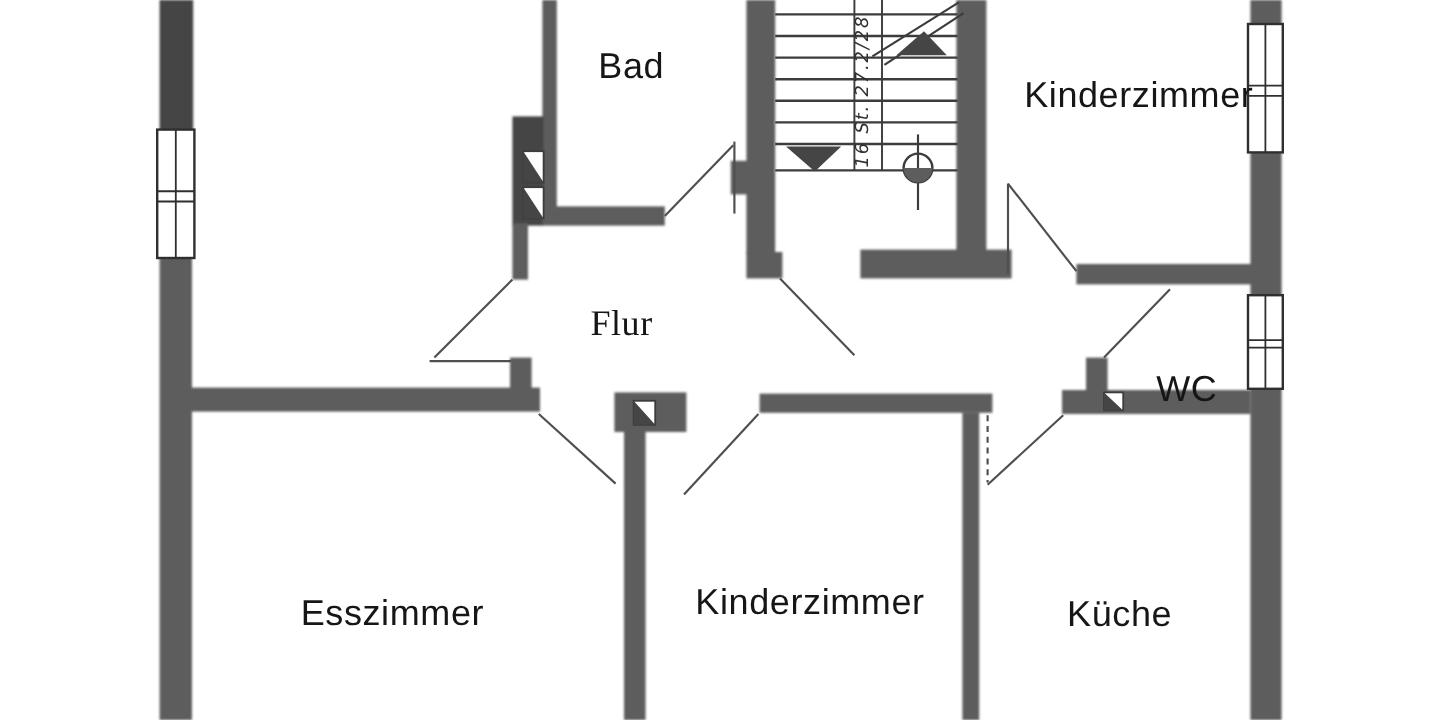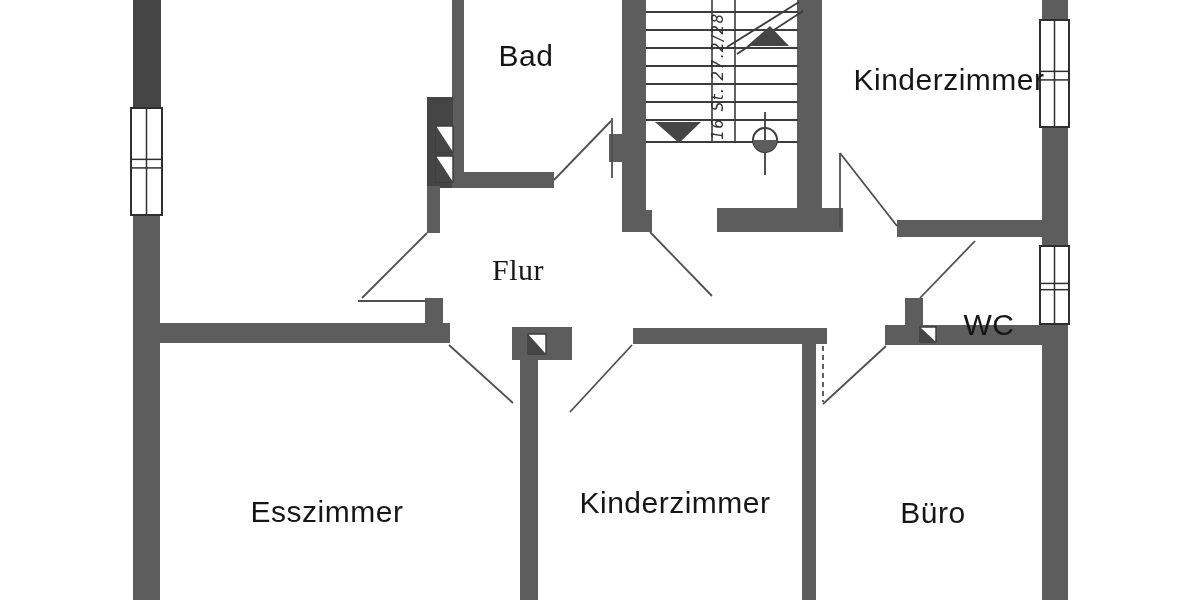--- a/index.html
+++ b/index.html
@@ -115,16 +115,16 @@
     </svg>
 
   <div class="room-label" style="left:296px;top:110px;">
   </div>
   <div class="room-label" style="left:526px;top:56px;">Bad</div>
   <div class="room-label" style="left:949px;top:80px;">Kinderzimmer</div>
   <div class="room-label" style="left:518px;top:270px;font-family:Liberation Serif, serif;">Flur</div>
   <div class="room-label" style="left:989px;top:282px;margin-top:43px;">WC</div>
   <div class="room-label" style="left:327px;top:512px;">Esszimmer</div>
   <div class="room-label" style="left:675px;top:503px;">Kinderzimmer</div>
-  <div class="room-label" style="left:933px;top:513px;">Büro</div>
+  <div class="room-label" style="left:933px;top:513px;">Küche</div>
   <div class="stair-note" style="left:718px;top:76px;">16 St. 27.2/28</div>
 
 </div>
 
 </body></html>

